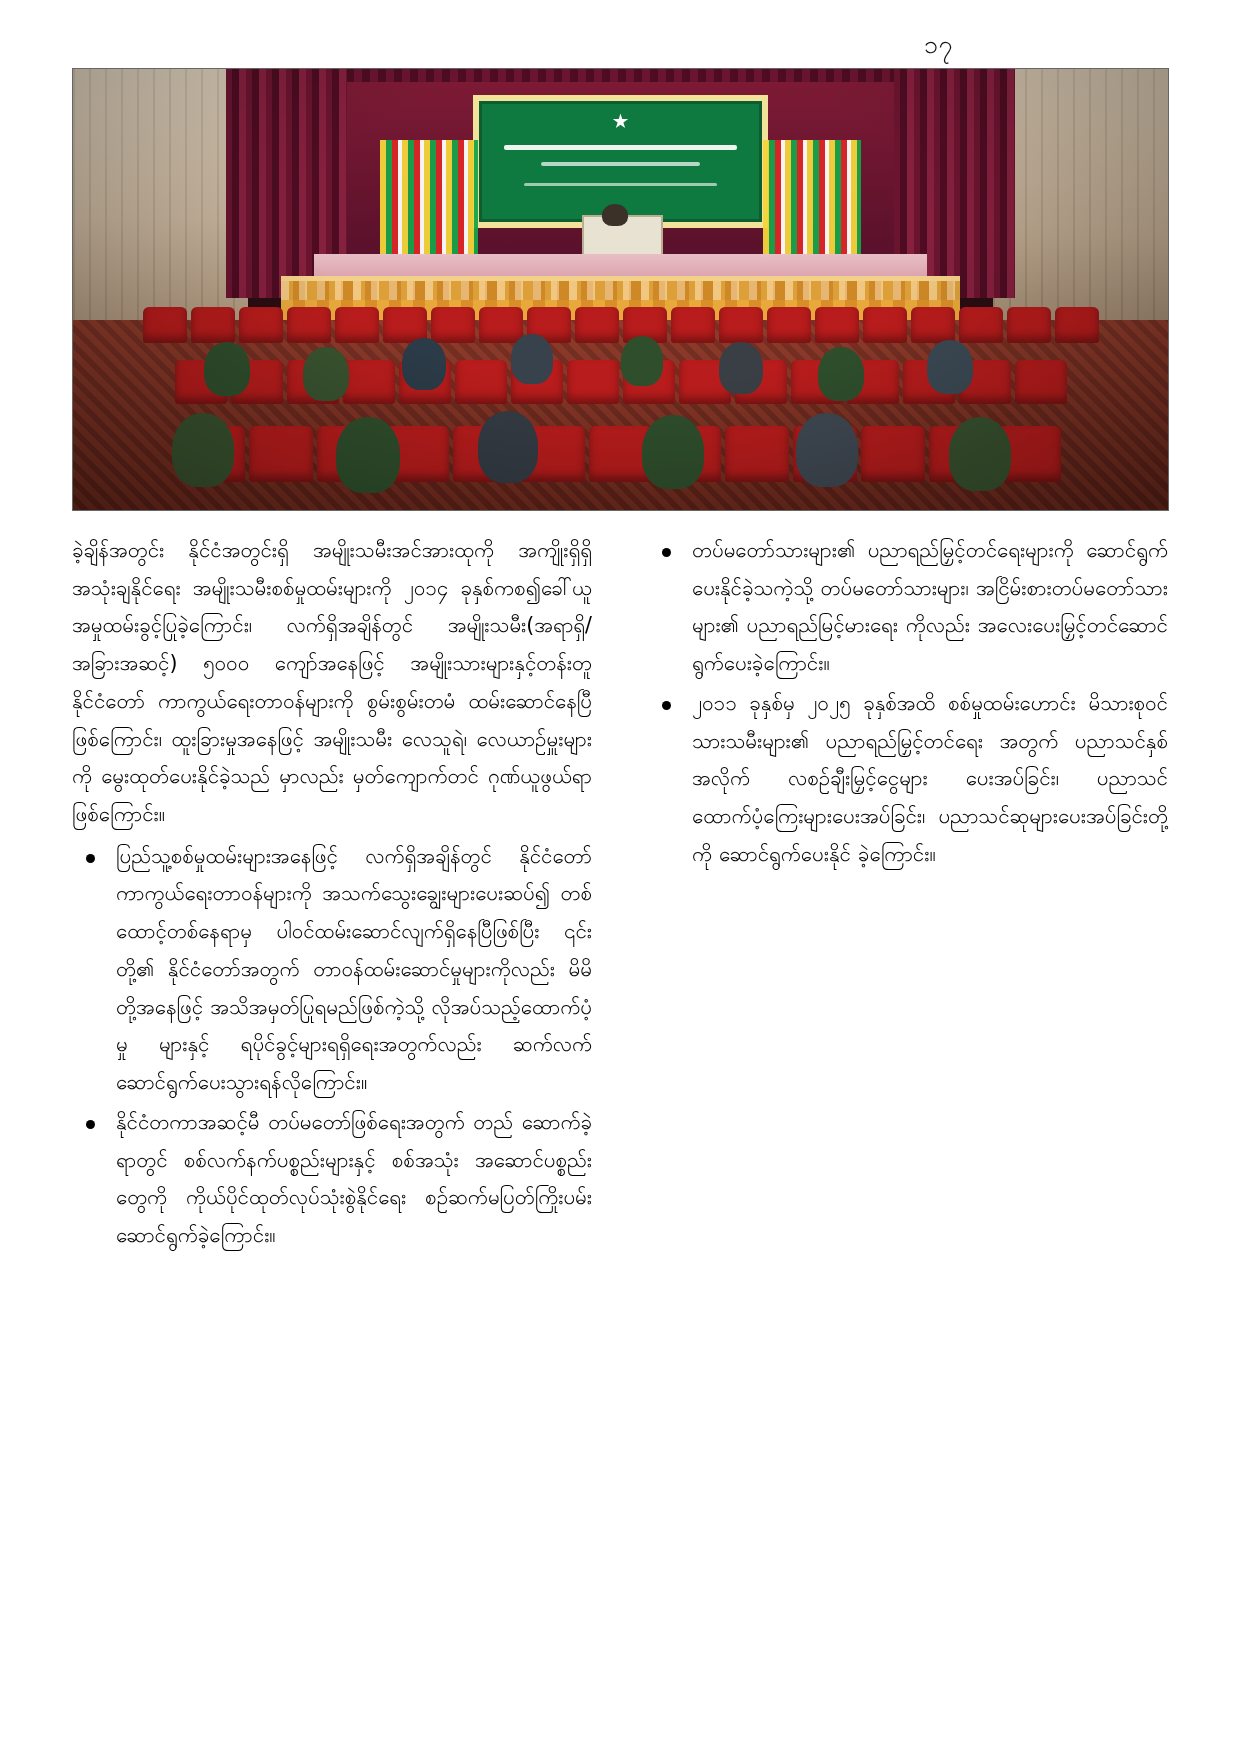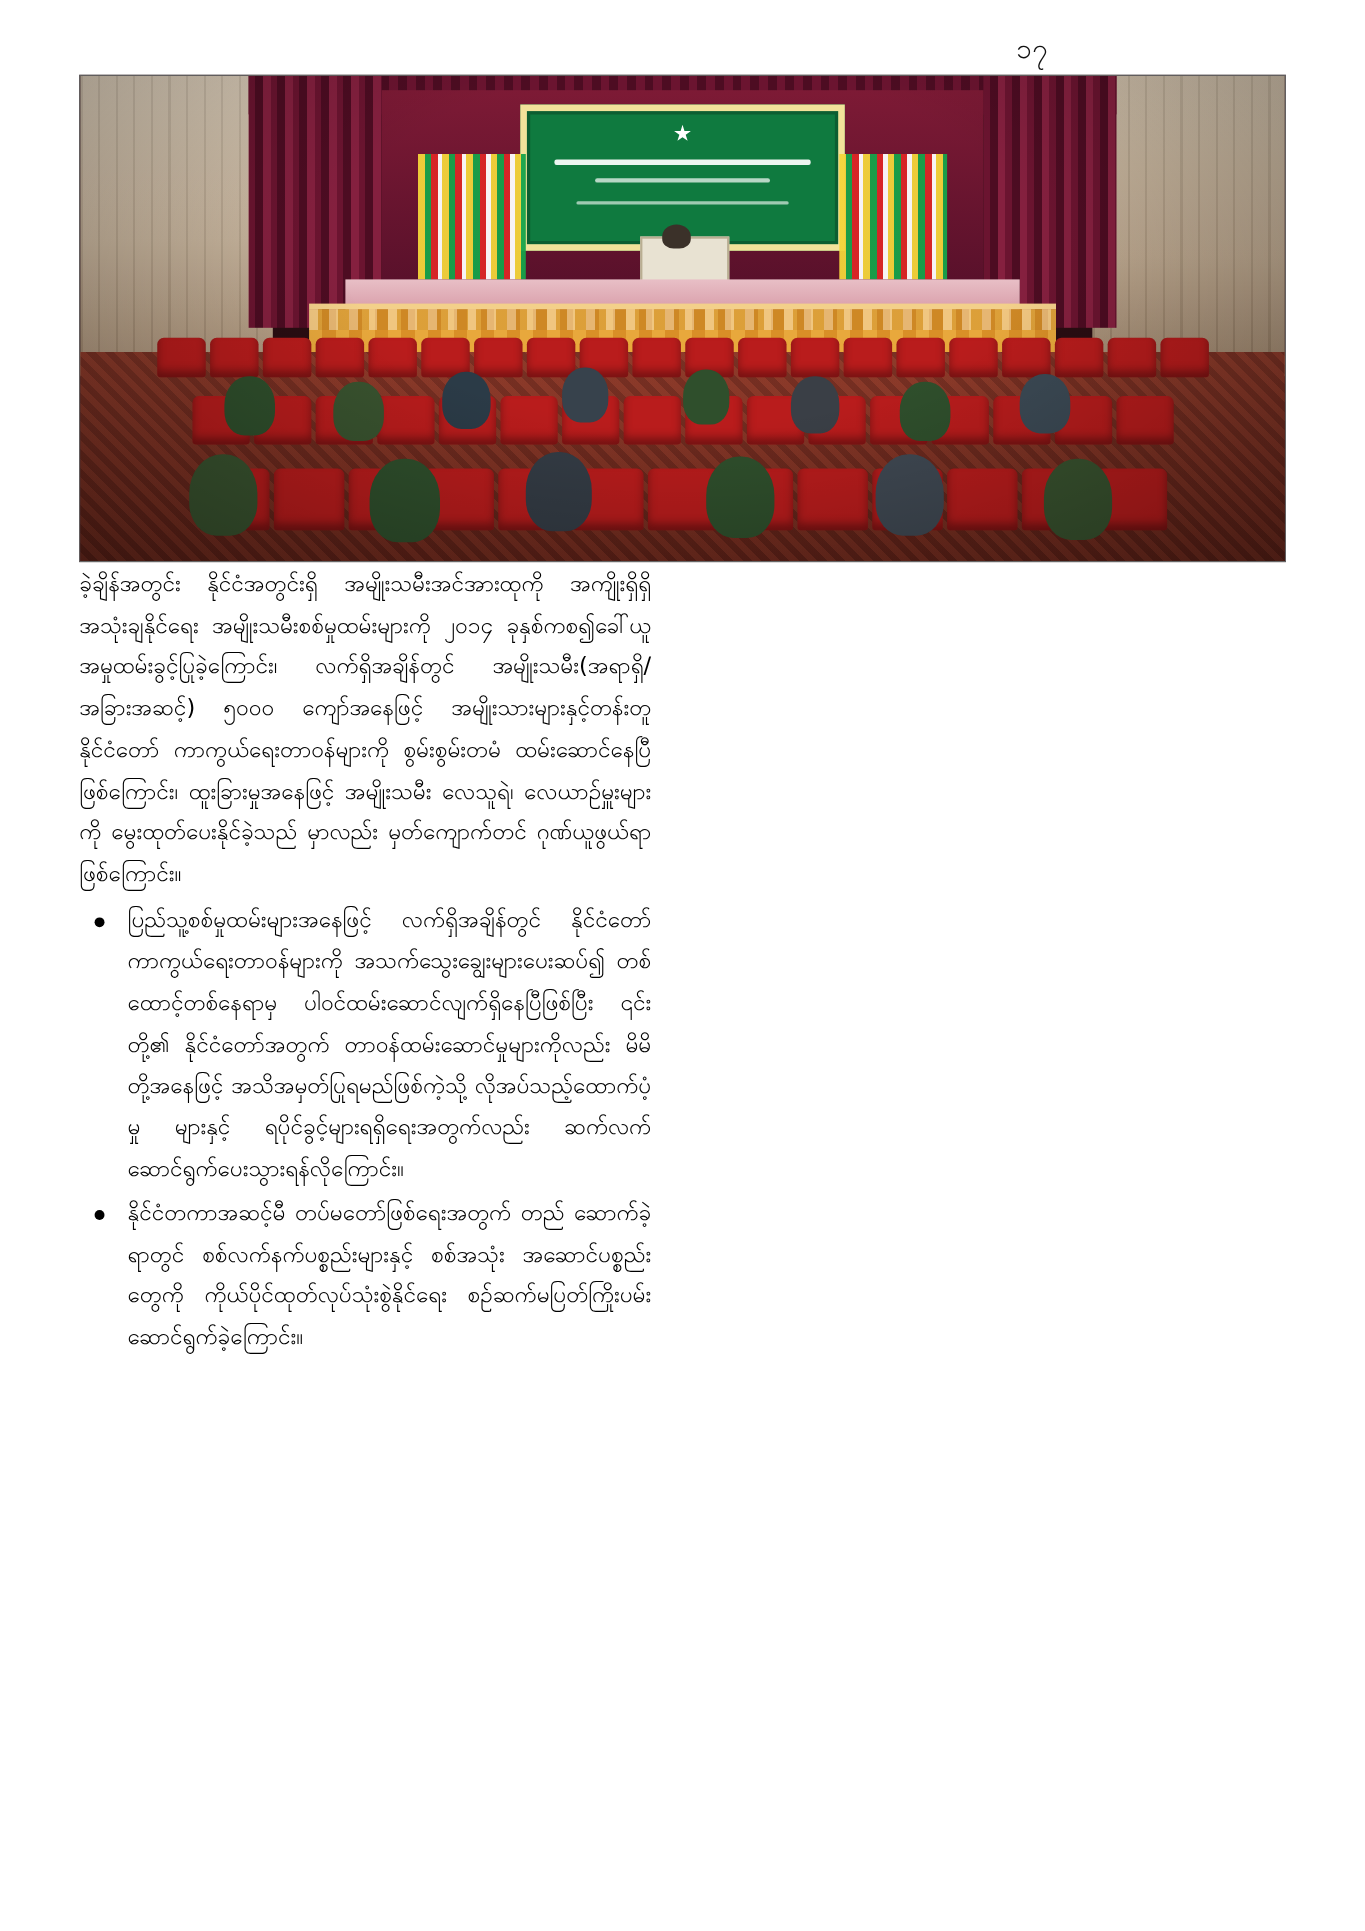--- a/index.html
+++ b/index.html
@@ -208,21 +208,21 @@
   .photo-vignette {
     position: absolute;
     inset: 0;
     background: radial-gradient(ellipse at 50% 35%, rgba(0,0,0,0) 40%, rgba(0,0,0,0.35) 100%);
     pointer-events: none;
   }
 
   
   .columns {
     position: absolute;
-    top: 512px;
+    top: 532px;
     left: 72px;
     width: 1097px;
     display: flex;
     gap: 56px;
   }
   .col {
     width: 520px;
   }
   p.para, li.bullet-text {
     font-size: 20.5px;
@@ -368,17 +368,19 @@
     <div class="col">
       <p class="para">ခဲ့ချိန်အတွင်း နိုင်ငံအတွင်းရှိ အမျိုးသမီးအင်အားထုကို အကျိုးရှိရှိအသုံးချနိုင်ရေး အမျိုးသမီးစစ်မှုထမ်းများကို ၂၀၁၄ ခုနှစ်ကစ၍ခေါ်ယူအမှုထမ်းခွင့်ပြုခဲ့ကြောင်း၊ လက်ရှိအချိန်တွင် အမျိုးသမီး(အရာရှိ/ အခြားအဆင့်) ၅၀၀၀ ကျော်အနေဖြင့် အမျိုးသားများနှင့်တန်းတူ နိုင်ငံတော် ကာကွယ်ရေးတာဝန်များကို စွမ်းစွမ်းတမံ ထမ်းဆောင်နေပြီဖြစ်ကြောင်း၊ ထူးခြားမှုအနေဖြင့် အမျိုးသမီး လေသူရဲ၊ လေယာဉ်မှူးများကို မွေးထုတ်ပေးနိုင်ခဲ့သည် မှာလည်း မှတ်ကျောက်တင် ဂုဏ်ယူဖွယ်ရာဖြစ်ကြောင်း။</p>
       <ul class="bullets">
         <li class="bullet-text">ပြည်သူ့စစ်မှုထမ်းများအနေဖြင့် လက်ရှိအချိန်တွင် နိုင်ငံတော်ကာကွယ်ရေးတာဝန်များကို အသက်သွေးချွေးများပေးဆပ်၍ တစ်ထောင့်တစ်နေရာမှ ပါဝင်ထမ်းဆောင်လျက်ရှိနေပြီဖြစ်ပြီး ၎င်းတို့၏ နိုင်ငံတော်အတွက် တာဝန်ထမ်းဆောင်မှုများကိုလည်း မိမိတို့အနေဖြင့် အသိအမှတ်ပြုရမည်ဖြစ်ကဲ့သို့ လိုအပ်သည့်ထောက်ပံ့မှု များနှင့် ရပိုင်ခွင့်များရရှိရေးအတွက်လည်း ဆက်လက် ဆောင်ရွက်ပေးသွားရန်လိုကြောင်း။</li>
         <li class="bullet-text">နိုင်ငံတကာအဆင့်မီ တပ်မတော်ဖြစ်ရေးအတွက် တည် ဆောက်ခဲ့ရာတွင် စစ်လက်နက်ပစ္စည်းများနှင့် စစ်အသုံး အဆောင်ပစ္စည်းတွေကို ကိုယ်ပိုင်ထုတ်လုပ်သုံးစွဲနိုင်ရေး စဉ်ဆက်မပြတ်ကြိုးပမ်းဆောင်ရွက်ခဲ့ကြောင်း။</li>
       </ul>
     </div>
 
     <div class="col">
       <ul class="bullets">
+        <li class="bullet-text">တပ်မတော်သားများ၏ ပညာရည်မြှင့်တင်ရေးများကို ဆောင်ရွက်ပေးနိုင်ခဲ့သကဲ့သို့ တပ်မတော်သားများ၊ အငြိမ်းစားတပ်မတော်သားများ၏ ပညာရည်မြင့်မားရေး ကိုလည်း အလေးပေးမြှင့်တင်ဆောင်ရွက်ပေးခဲ့ကြောင်း။</li>
+        <li class="bullet-text">၂၀၁၁ ခုနှစ်မှ ၂၀၂၅ ခုနှစ်အထိ စစ်မှုထမ်းဟောင်း မိသားစုဝင်သားသမီးများ၏ ပညာရည်မြှင့်တင်ရေး အတွက် ပညာသင်နှစ်အလိုက် လစဉ်ချီးမြှင့်ငွေများ ပေးအပ်ခြင်း၊ ပညာသင်ထောက်ပံ့ကြေးများပေးအပ်ခြင်း၊ ပညာသင်ဆုများပေးအပ်ခြင်းတို့ကို ဆောင်ရွက်ပေးနိုင် ခဲ့ကြောင်း။</li>
       </ul>
     </div>
 
   </div>
 </div>
 
 </body></html>

